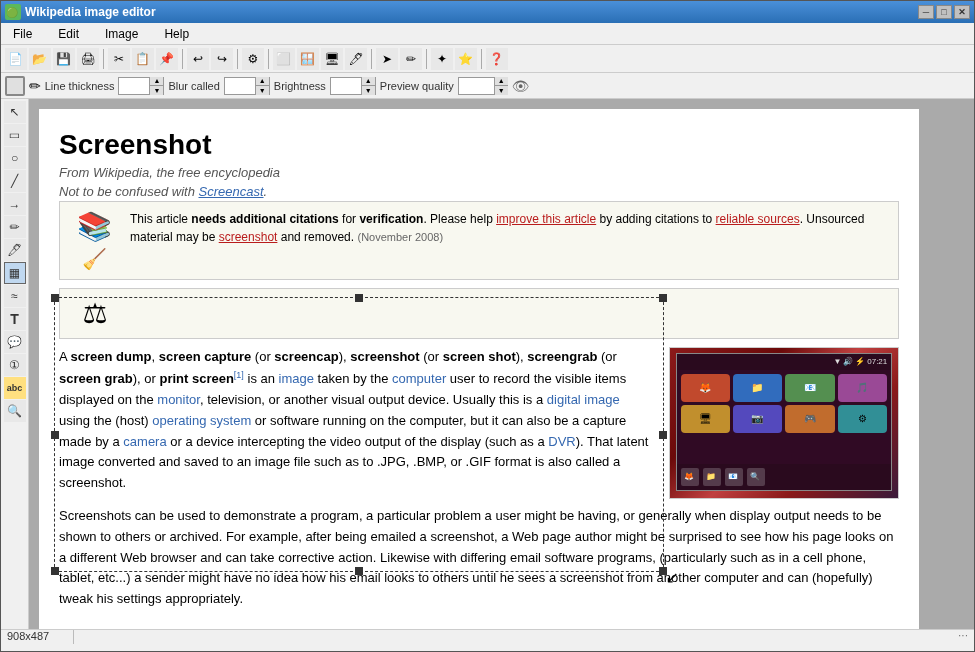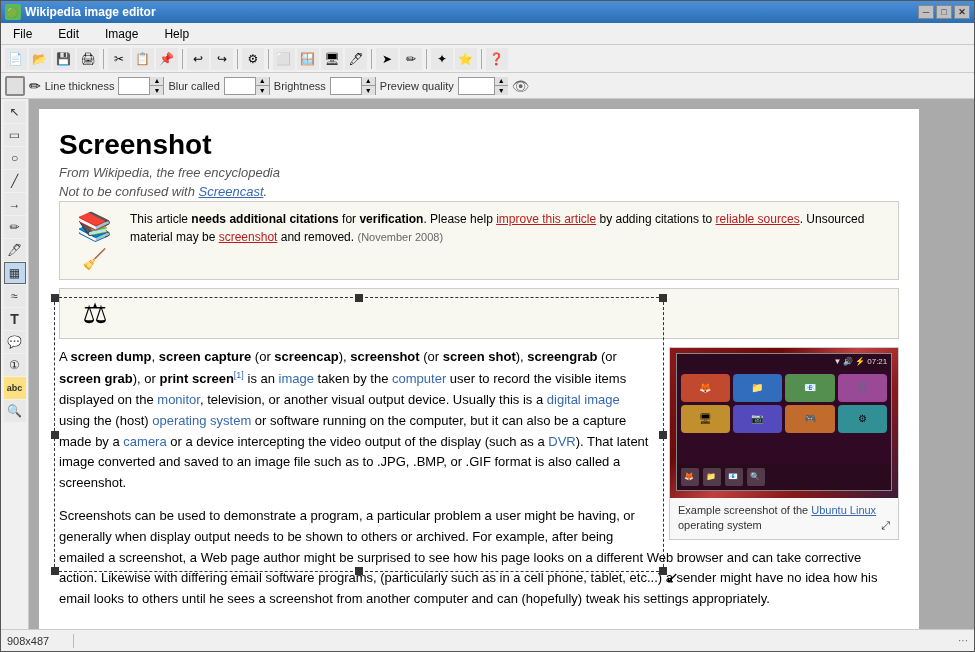--- a/index.html
+++ b/index.html
@@ -205,21 +205,20 @@
       line-height: 1.4;
     }
     .infobox-caption a { color: #3568b0; }
     
     
     .bottom-bar {
       height: 22px;
       background: #f0f0f0;
       border-top: 1px solid #ccc;
       display: flex;
-      align-items: center;
       padding: 0 6px;
       gap: 24px;
       font-size: 11px;
     }
     .status-item { color: #333; white-space: nowrap; }
     .status-sep { width: 1px; height: 14px; background: #bbb; }
     .bottom-right { margin-left: auto; color: #666; font-size: 10px; }
     
     .app-window {
       display: flex;
@@ -400,24 +399,20 @@
               </div>
 
               <div style="position:absolute; bottom:0; left:0; right:0; height:26px; background:#2a0a1e; display:flex; align-items:center; padding:0 4px; gap:4px;">
                 <div style="width:18px; height:18px; background:rgba(255,255,255,0.2); border-radius:2px; font-size:8px; display:flex; align-items:center; justify-content:center; color:white;">🦊</div>
                 <div style="width:18px; height:18px; background:rgba(255,255,255,0.2); border-radius:2px; font-size:8px; display:flex; align-items:center; justify-content:center; color:white;">📁</div>
                 <div style="width:18px; height:18px; background:rgba(255,255,255,0.2); border-radius:2px; font-size:8px; display:flex; align-items:center; justify-content:center; color:white;">📧</div>
                 <div style="width:18px; height:18px; background:rgba(255,255,255,0.2); border-radius:2px; font-size:8px; display:flex; align-items:center; justify-content:center; color:white;">🔍</div>
               </div>
             </div>
           </div>
-          <div class="infobox-caption">
-            <span>Example screenshot of the <a href="#">Ubuntu Linux</a> operating system</span>
-            <span style="float:right; cursor:pointer;">⤢</span>
-          </div>
         </div>
 
         <div class="article-body">
           <p>A <b>screen dump</b>, <b>screen capture</b> (or <b>screencap</b>), <b>screenshot</b> (or <b>screen shot</b>), <b>screengrab</b> (or <b>screen grab</b>), or <b>print screen</b><sup>[1]</sup> is an <a href="#">image</a> taken by the <a href="#">computer</a> user to record the visible items displayed on the <a href="#">monitor</a>, television, or another visual output device. Usually this is a <a href="#">digital image</a> using the (host) <a href="#">operating system</a> or software running on the computer, but it can also be a capture made by a <a href="#">camera</a> or a device intercepting the video output of the display (such as a <a href="#">DVR</a>). That latent image converted and saved to an image file such as to .JPG, .BMP, or .GIF format is also called a screenshot.</p>
         </div>
 
         <div class="article-section">
           <p>Screenshots can be used to demonstrate a program, a particular problem a user might be having, or generally when display output needs to be shown to others or archived. For example, after being emailed a screenshot, a Web page author might be surprised to see how his page looks on a different Web browser and can take corrective action. Likewise with differing email software programs, (particularly such as in a cell phone, tablet, etc...) a sender might have no idea how his email looks to others until he sees a screenshot from another computer and can (hopefully) tweak his settings appropriately.</p>
         </div>
 

